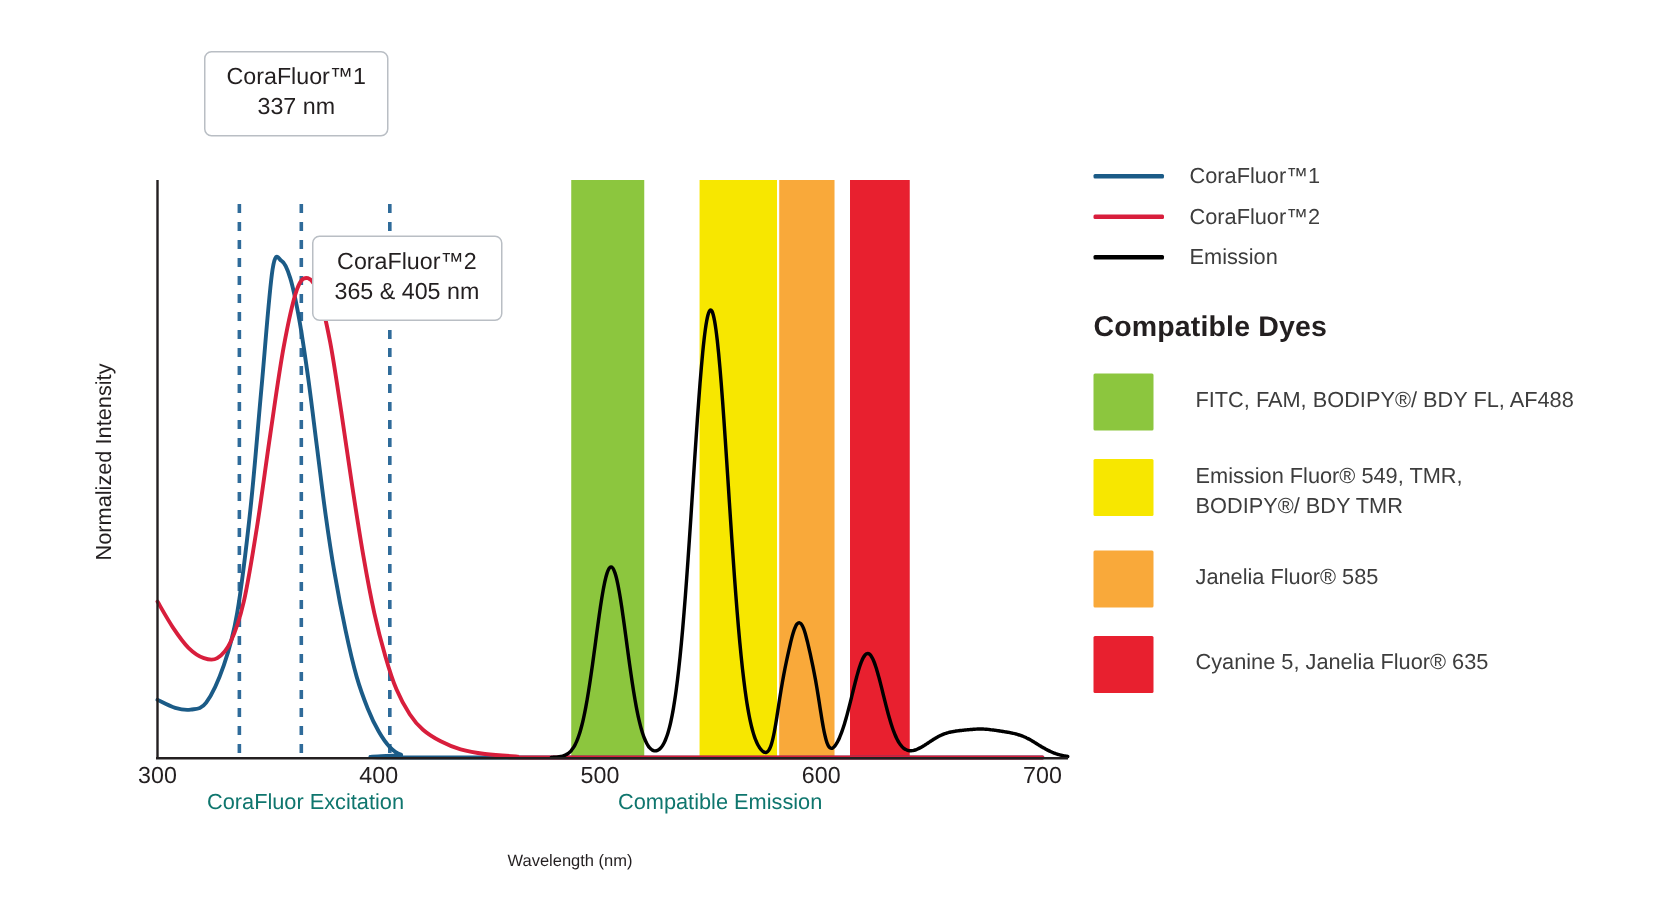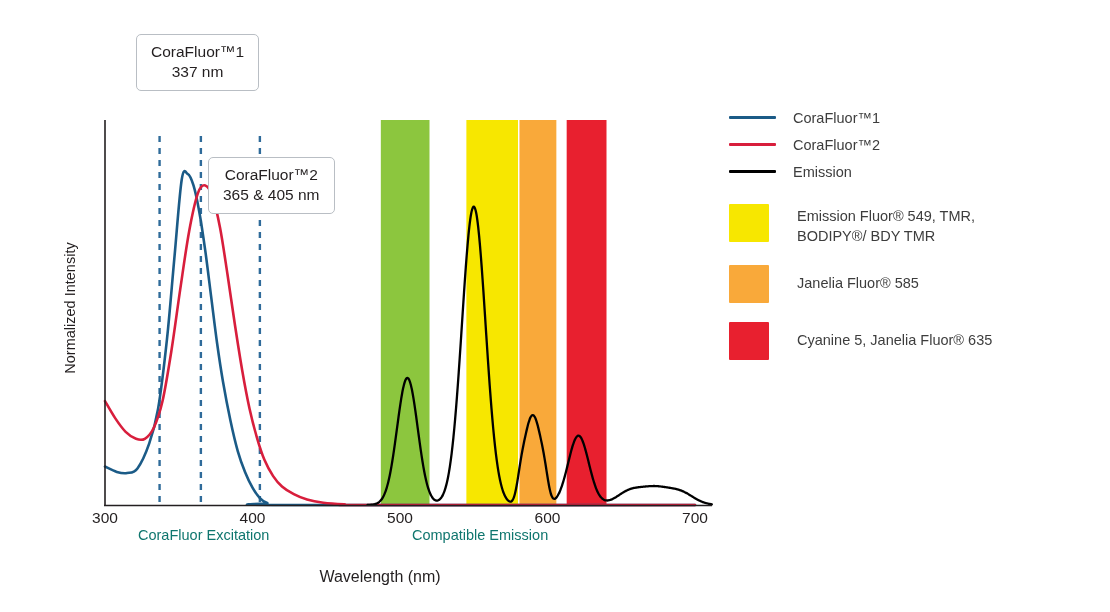--- a/index.html
+++ b/index.html
@@ -20,21 +20,21 @@
     padding:7px 14px 8px 14px;white-space:nowrap;
   }
   .callout .l1{font-size:15.5px;}
   .callout .l2{font-size:15.5px;}
   #callout-cf1{left:136px;top:34px;}
   #callout-cf2{left:208px;top:157px;}
 
   
   .tick-label{position:absolute;font-size:15.5px;color:#231f20;text-align:center;width:60px;}
   .axis-sub{position:absolute;font-size:14.5px;color:#0f766e;text-align:center;white-space:nowrap;}
-  #xaxis-title{position:absolute;font-size:16px;color:#231f20;left:0;top:568px;width:760px;text-align:center;}
+  #xaxis-title{position:absolute;font-size:11px;color:#231f20;left:0;top:568px;width:760px;text-align:center;}
   #yaxis-title{
     position:absolute;left:-30px;top:300px;width:200px;text-align:center;
     font-size:14.5px;color:#231f20;transform:rotate(-90deg);transform-origin:center center;
   }
 
   
   #right-panel{position:absolute;left:729px;top:104px;width:370px;}
   .series-row{display:flex;align-items:center;height:27px;}
   .series-swatch{width:47px;height:3px;border-radius:1px;flex:0 0 auto;}
   .series-label{margin-left:17px;font-size:14.5px;color:#3d3d3d;white-space:nowrap;}
@@ -103,21 +103,26 @@
         </div>
         <div class="series-row">
           <div class="series-swatch" style="background: rgb(216, 30, 60);"></div>
           <div class="series-label">CoraFluor™2</div>
         </div>
         <div class="series-row">
           <div class="series-swatch" style="background: rgb(0, 0, 0);"></div>
           <div class="series-label">Emission</div>
         </div>
       </div>
+    <div id="dyes-heading">Compatible Dyes</div>
     <div id="dyes-list">
+        <div class="dye-row">
+          <div class="dye-swatch" style="background: rgb(140, 198, 62);"></div>
+          <div class="dye-text">FITC, FAM, BODIPY®/ BDY FL, AF488</div>
+        </div>
         <div class="dye-row">
           <div class="dye-swatch" style="background: rgb(247, 231, 0);"></div>
           <div class="dye-text" style="padding-top: 2px;">Emission Fluor® 549, TMR,
 BODIPY®/ BDY TMR</div>
         </div>
         <div class="dye-row">
           <div class="dye-swatch" style="background: rgb(249, 169, 58);"></div>
           <div class="dye-text">Janelia Fluor® 585</div>
         </div>
         <div class="dye-row">

